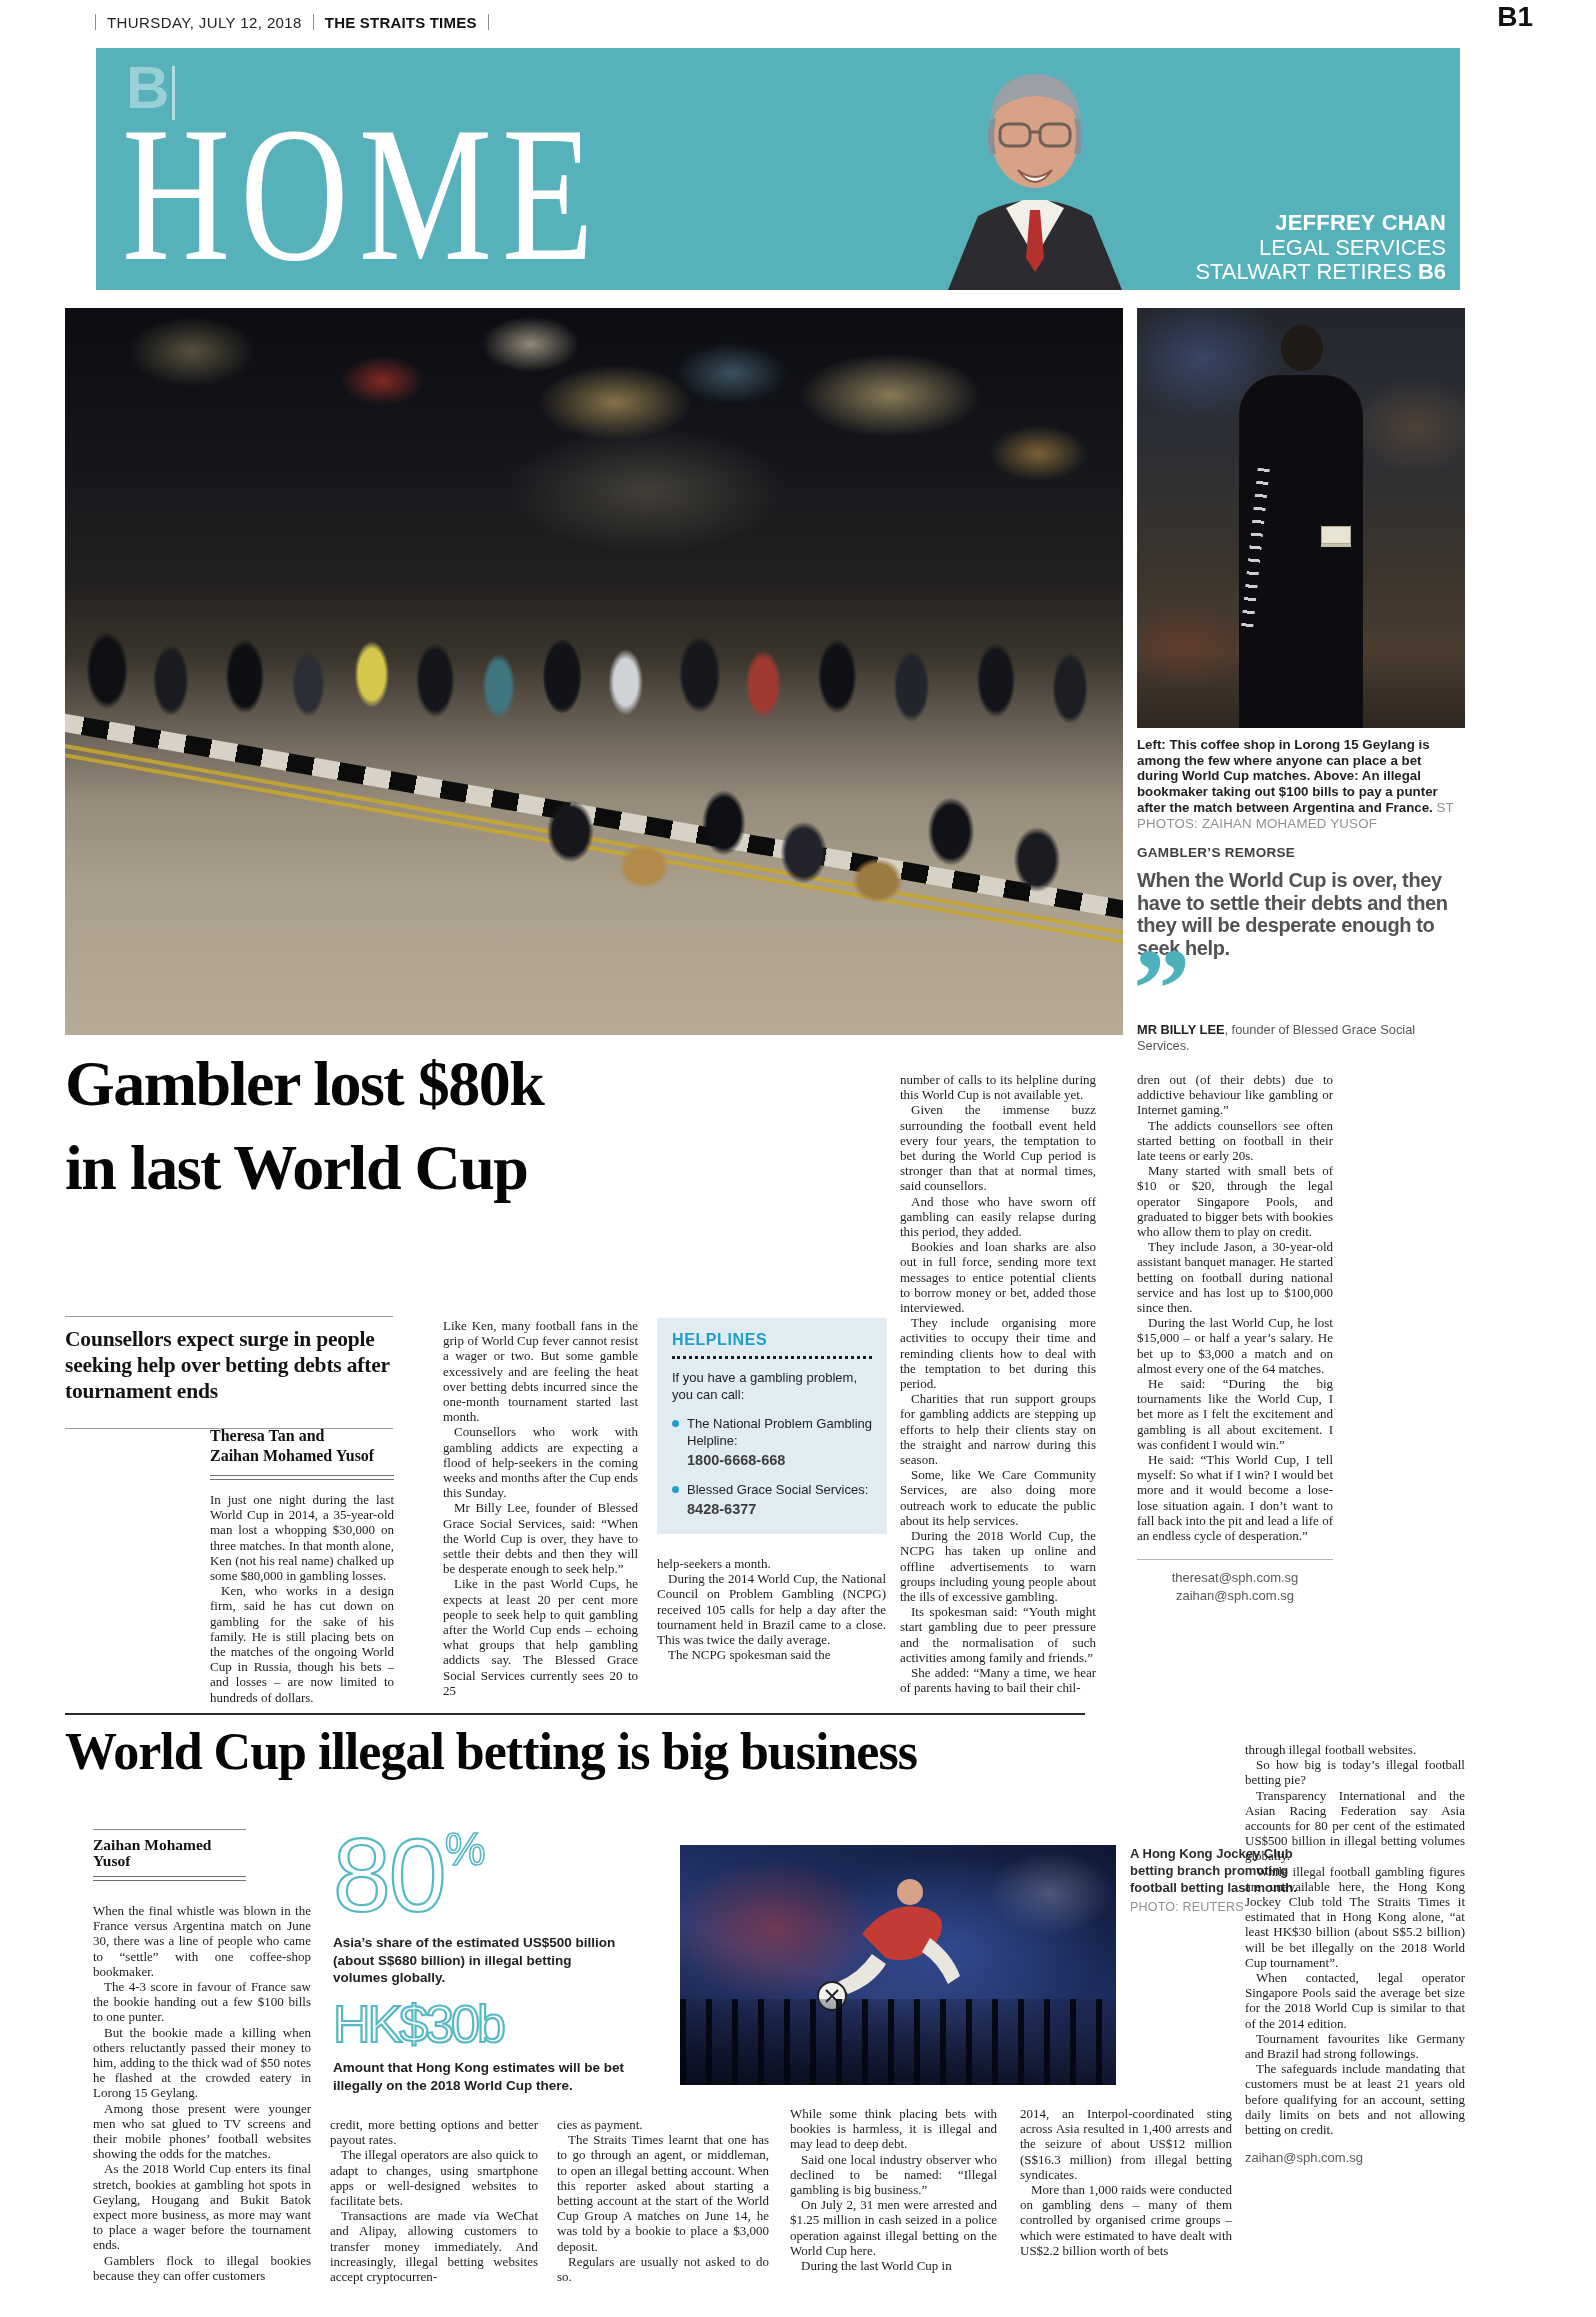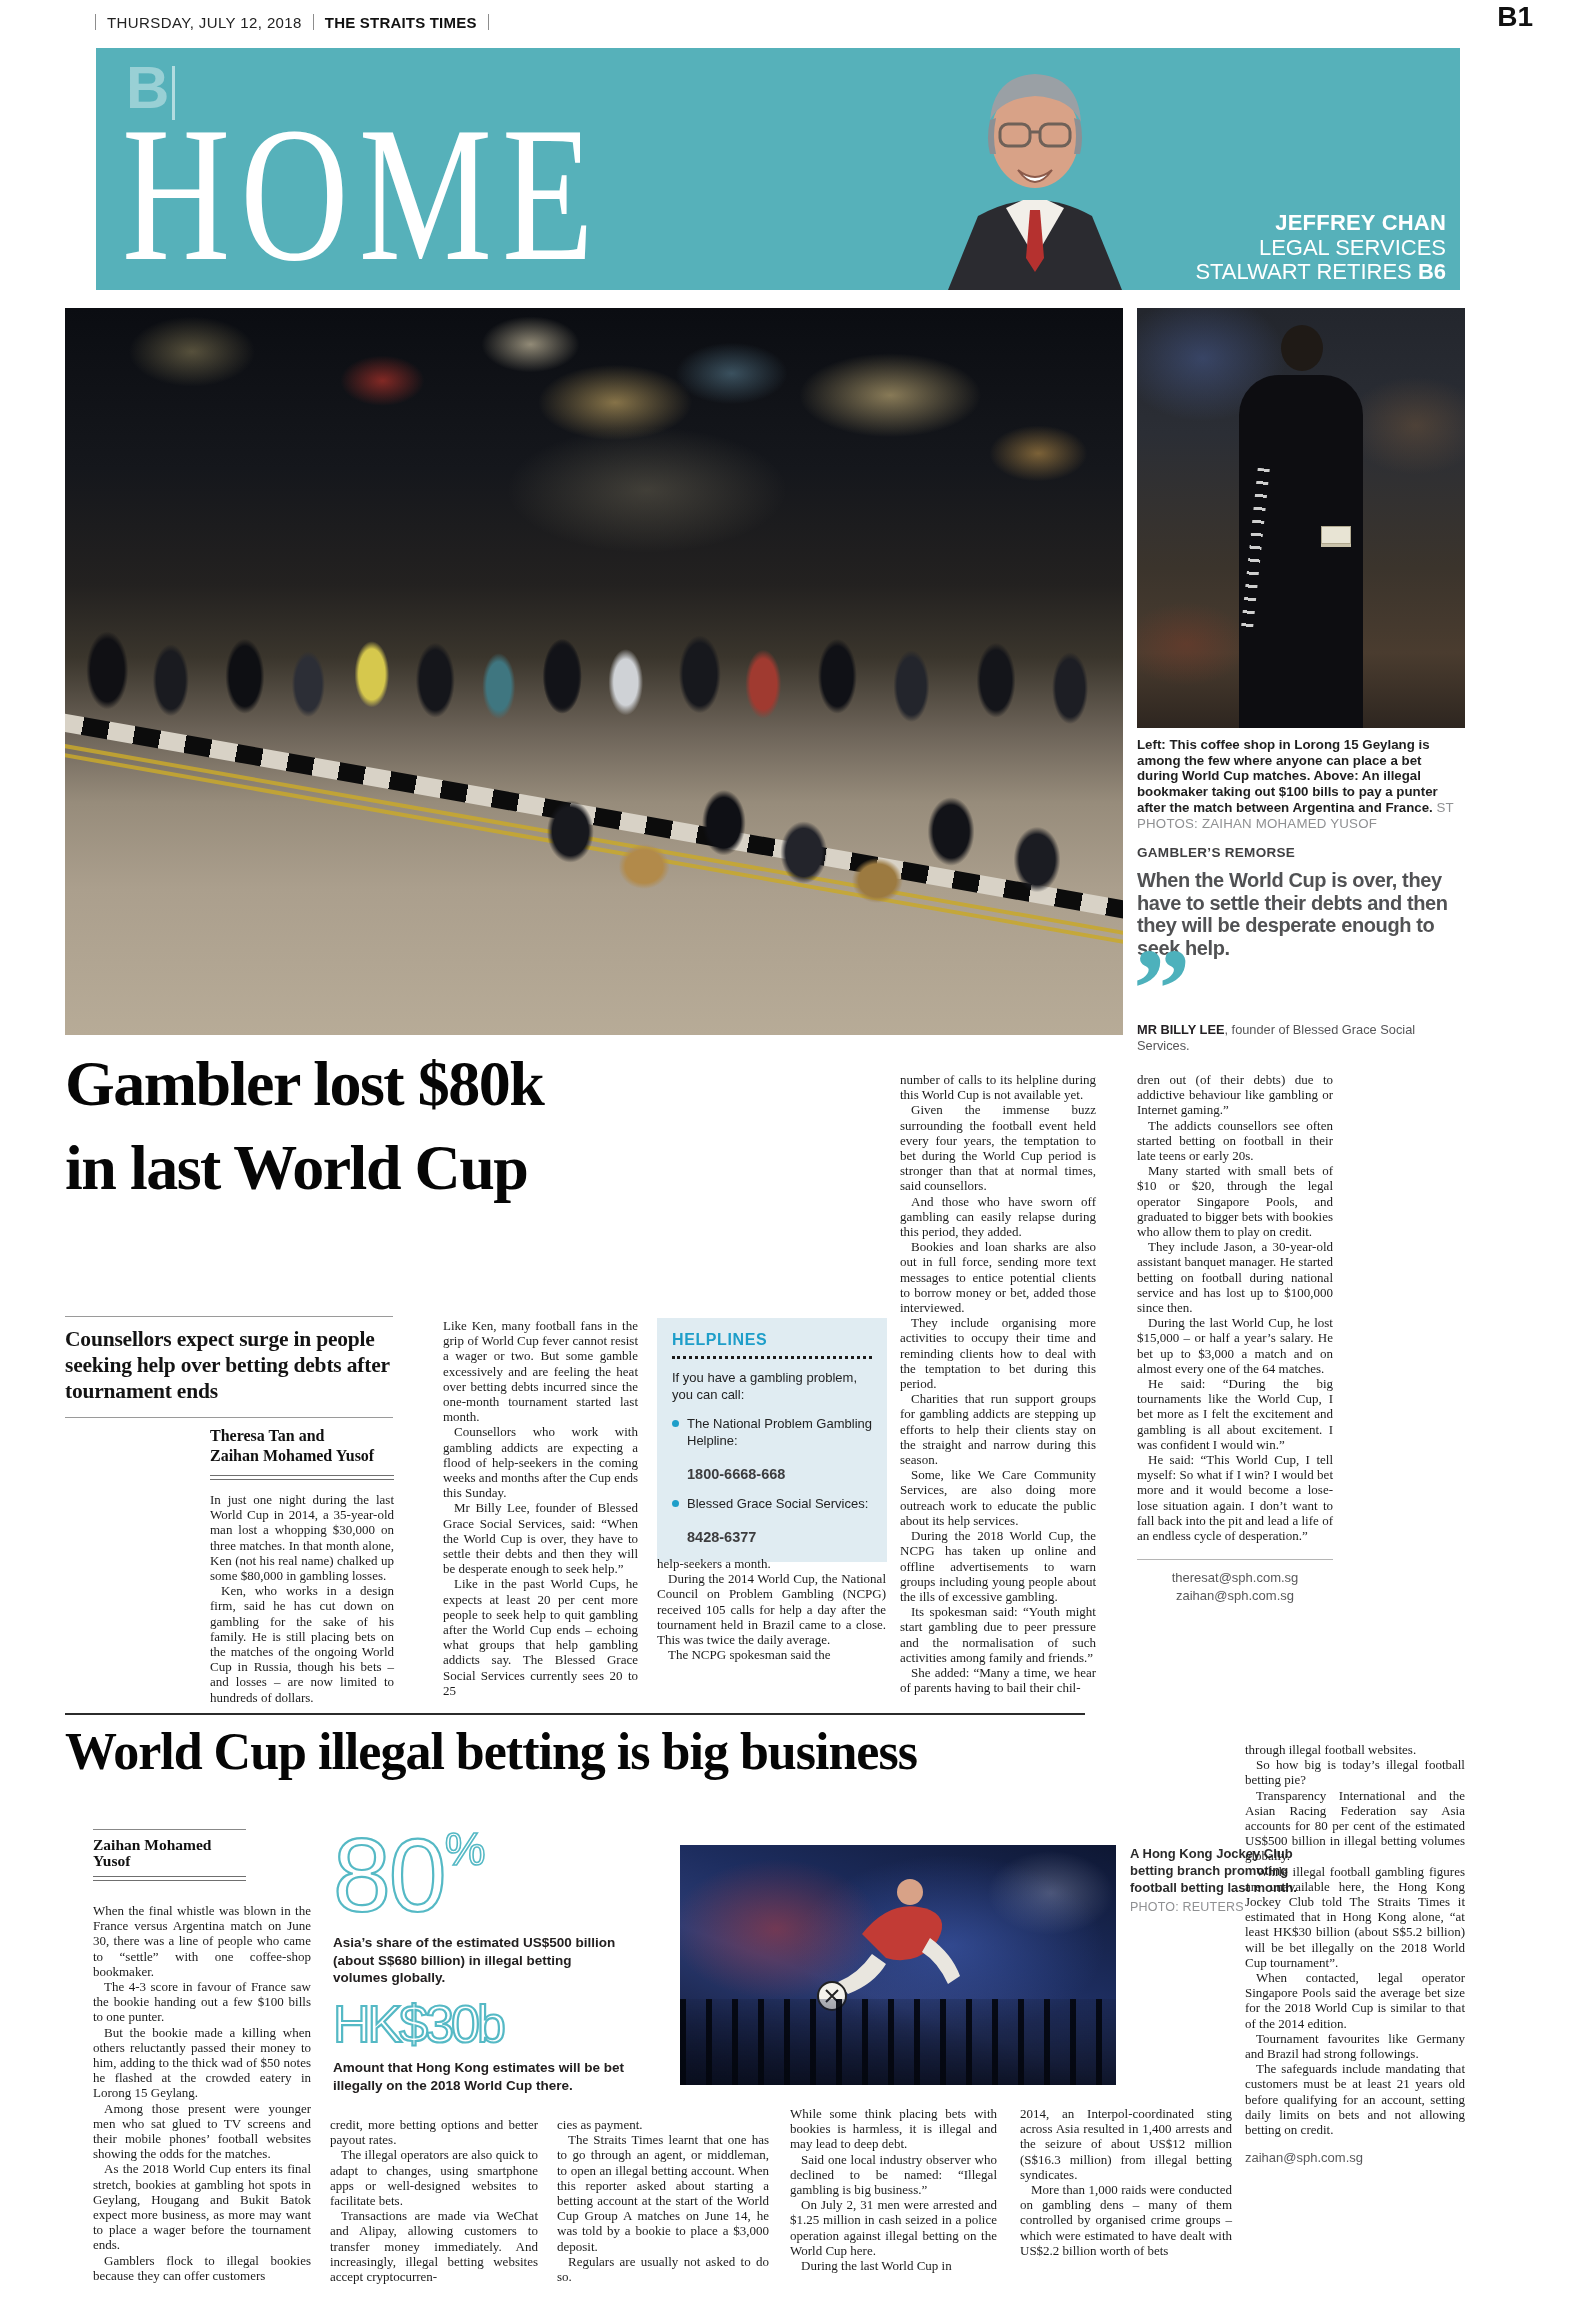--- a/index.html
+++ b/index.html
@@ -94,21 +94,21 @@
   .caption-side{left:1137px;top:737px;width:328px;font:700 13.3px/15.7px "Liberation Sans",sans-serif;color:#1f1f1f;text-align:left}
   .credit{font-weight:400;color:#8f9092;letter-spacing:.2px}
   .kicker{left:1137px;top:846px;font:700 13.5px/1 "Liberation Sans",sans-serif;color:#3f3f41;letter-spacing:.3px}
   .pullquote{left:1137px;top:869px;width:332px;font:700 20px/22.5px "Liberation Sans",sans-serif;letter-spacing:-.4px;color:#515254}
   .quote-mark{left:1133px;top:948px;font:700 115px/0.72 "Liberation Serif",serif;color:#4db1bc;height:70px;overflow:hidden}
   .attribution{left:1137px;top:1022px;width:330px;font:400 12.8px/1.25 "Liberation Sans",sans-serif;color:#565658}
   .attribution b{color:#232023}
 
   
   .headline1{left:65px;top:1042px;width:580px;font:700 64px/84px "Liberation Serif",serif;letter-spacing:-1.5px;color:#060606}
-  .standfirst{left:65px;top:1316px;width:328px;border-top:1px solid #9a9a9a;border-bottom:1px solid #9a9a9a;padding:9px 0 13px;
+  .standfirst{left:65px;top:1316px;width:328px;border-top:1px solid #9a9a9a;border-bottom:1px solid #9a9a9a;padding:9px 0 24px;
     font:700 21.5px/26px "Liberation Serif",serif;letter-spacing:-.2px;color:#141414}
   .byline1{left:210px;top:1426px;width:184px;font:700 16px/20px "Liberation Serif",serif;color:#111}
   .rule-double{border-top:1px solid #6f6f6f;border-bottom:1px solid #6f6f6f;height:5px;margin-top:9px}
   .bodycol{position:absolute;font:400 13px/15.2px "Liberation Serif",serif;color:#1b1b1b;text-align:justify}
   .bodycol p{margin:0}
   .bodycol p+p{text-indent:11px}
   .a1c1{left:210px;top:1492px;width:184px}
   .a1c2{left:443px;top:1318px;width:195px}
   .a1c4{left:900px;top:1072px;width:196px}
   .a1c5{left:1137px;top:1072px;width:196px}
@@ -119,21 +119,21 @@
 
   
   .helplines{left:657px;top:1318px;width:230px;min-height:210px;background:#e0ecf2;padding:14px 15px 16px}
   .hl-title{font:700 16px/1 "Liberation Sans",sans-serif;color:#1e9ec9;letter-spacing:.6px}
   .hl-dots{border-bottom:3px dotted #1b1b1b;margin:8px 0 10px}
   .hl-intro{font:400 13px/17px "Liberation Sans",sans-serif;color:#232323}
   .hl-item{display:flex;margin-top:12px}
   .hl-item:first-of-type{margin-top:16px}
   .hl-bullet{flex:none;width:7px;height:7px;border-radius:50%;background:#1e9ec9;margin:5px 8px 0 0}
   .hl-label{font:400 13px/17px "Liberation Sans",sans-serif;color:#232323}
-  .hl-number{font:700 14.5px/18px "Liberation Sans",sans-serif;color:#3c3c3e;margin-top:16px}
+  .hl-number{font:700 14.5px/18px "Liberation Sans",sans-serif;color:#3c3c3e;margin-top:2px}
 
   
   .section-rule{left:65px;top:1713px;width:1020px;border-top:2px solid #2b2b2b}
   .headline2{left:65px;top:1722px;width:1060px;font:700 52px/1.15 "Liberation Serif",serif;letter-spacing:-1px;color:#060606}
   .byline2{left:93px;top:1829px;width:153px}
   .byline2 .rule-thin{border-top:1px solid #888}
   .byline2 .name{font:700 15.5px/1 "Liberation Serif",serif;color:#111;padding:7px 0 8px}
   .a2c1{left:93px;top:1903px;width:218px}
   .a2c2{left:330px;top:2117px;width:208px}
   .a2c3{left:557px;top:2117px;width:212px}

